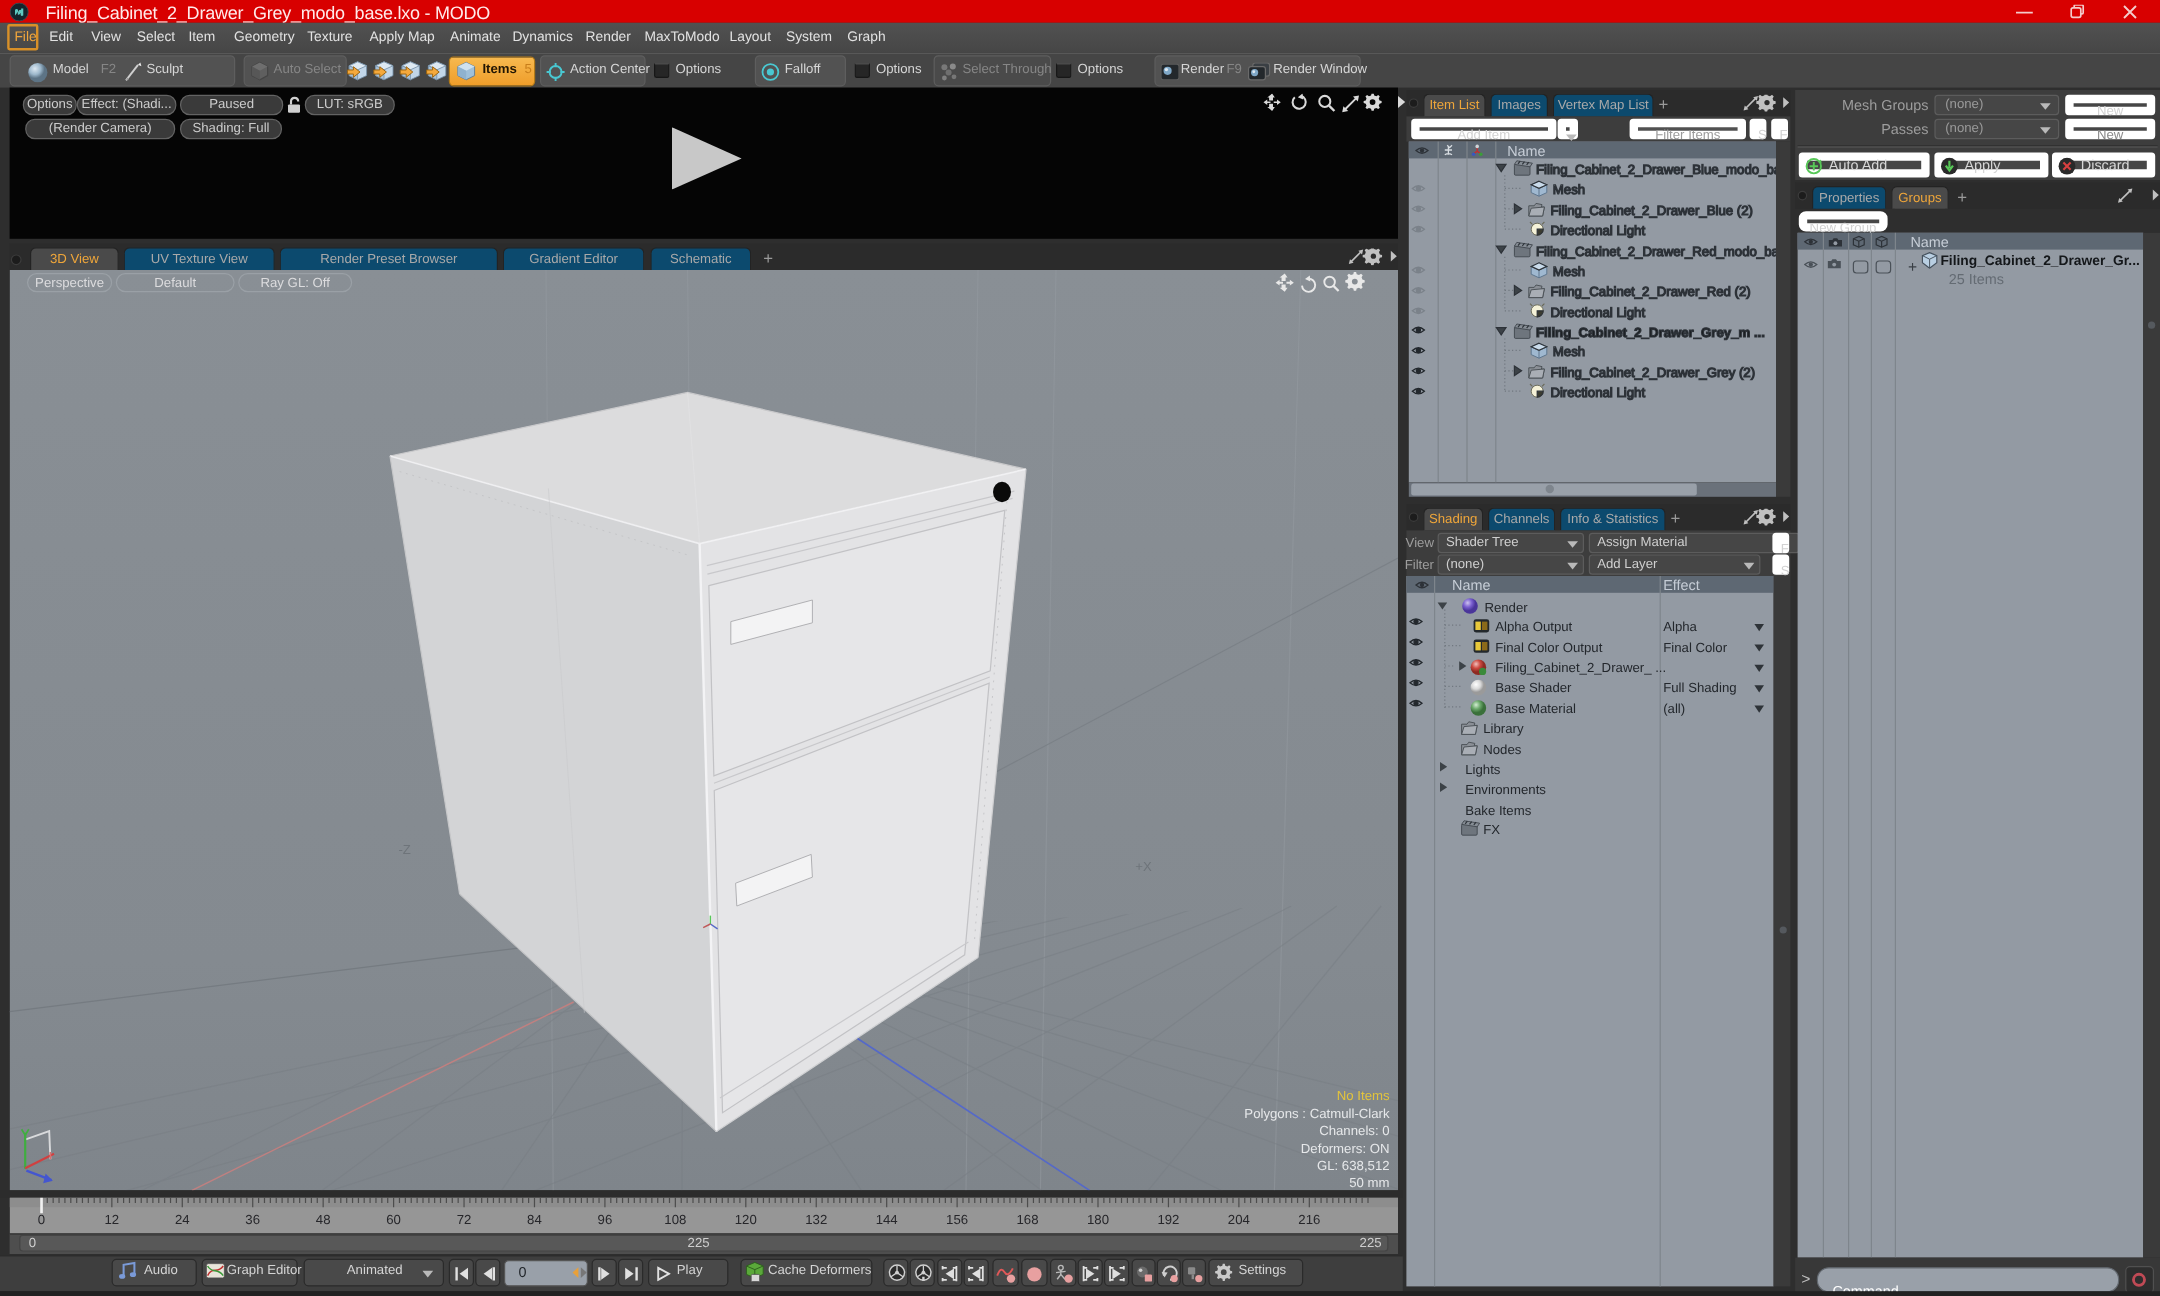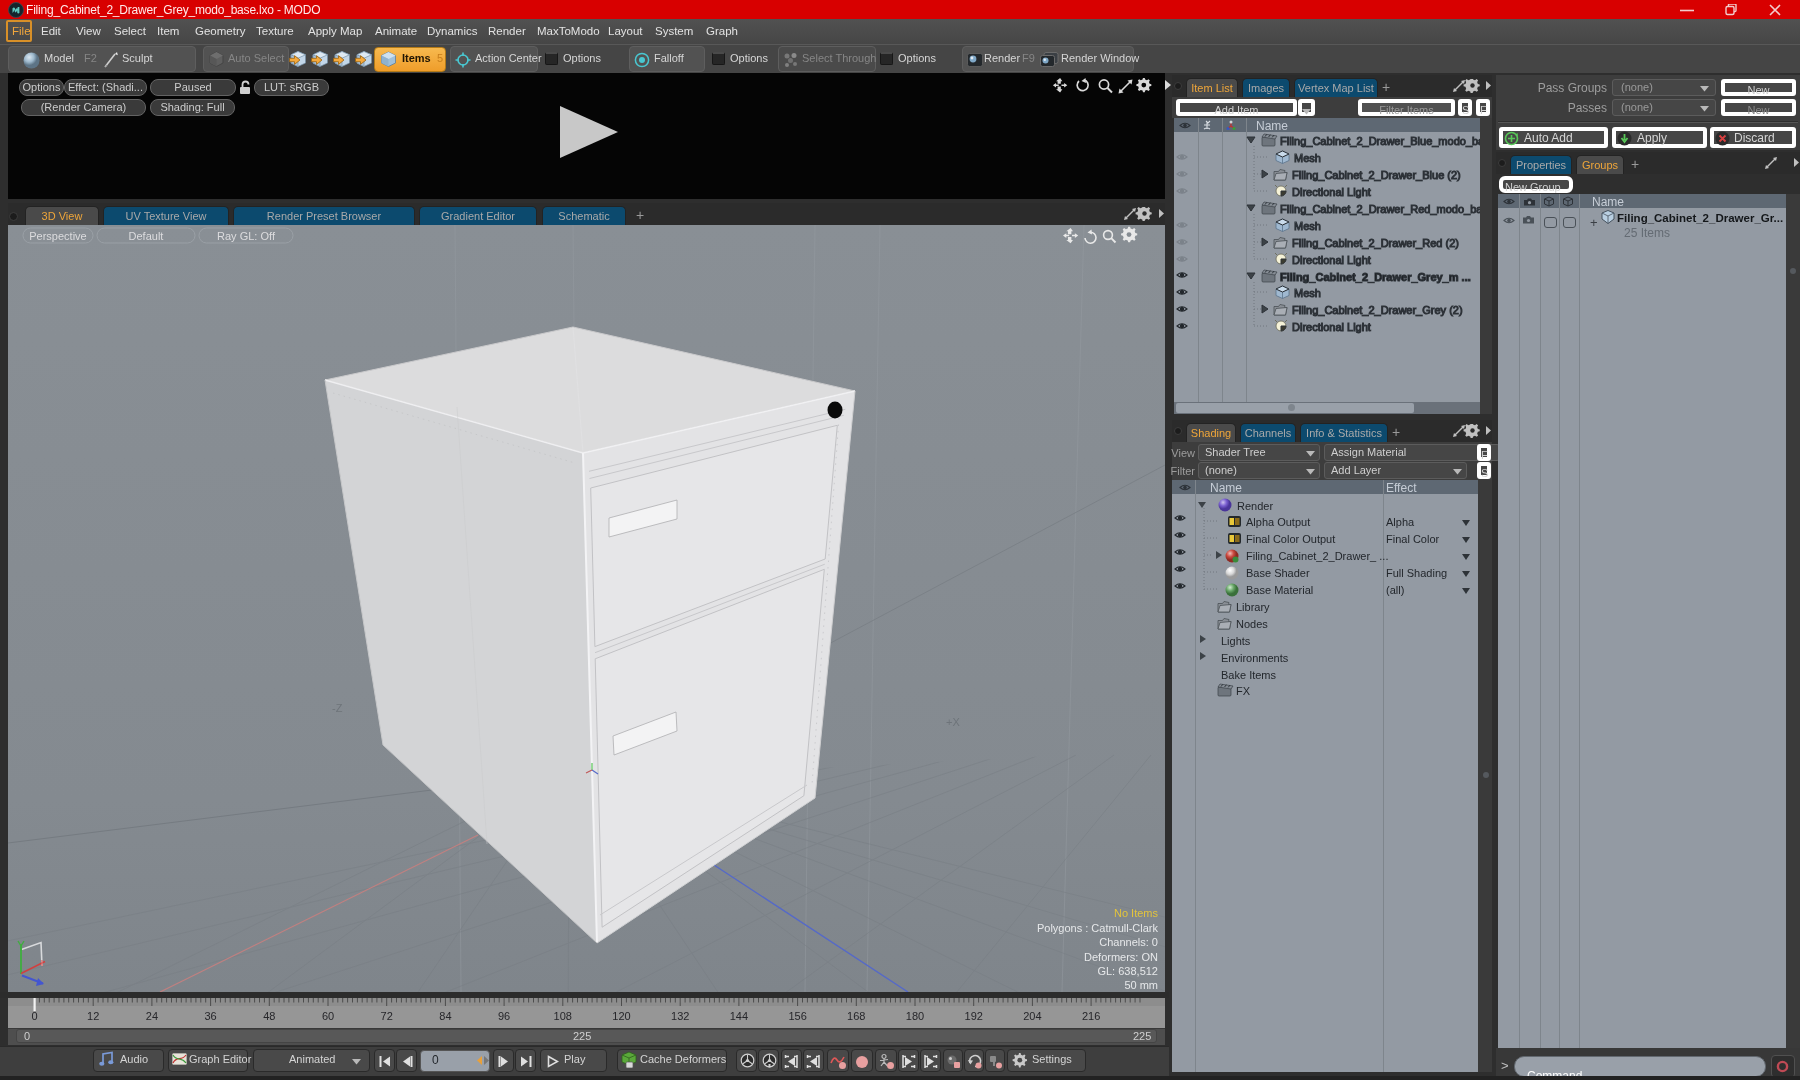--- a/index.html
+++ b/index.html
@@ -1,21 +1,21 @@
 <!DOCTYPE html>
 <html><head>
 <meta charset="utf-8">
 <style>
 *{margin:0;padding:0;box-sizing:border-box}
 body{width:1800px;height:1080px;background:#2e2e2e;font-family:"Liberation Sans",sans-serif;position:relative;overflow:hidden}
 .abs{position:absolute}
 .txt{position:absolute;white-space:nowrap}
 
 #titlebar{position:absolute;left:0;top:0;width:1800px;height:19px;background:#d80000}
-#title{position:absolute;left:26px;top:3px;font-size:12px;color:#ffeaea;letter-spacing:-0.2px}
+#title{position:absolute;left:38px;top:3px;font-size:15px;color:#ffeaea;letter-spacing:-0.2px}
 
 #menubar{position:absolute;left:0;top:19px;width:1800px;height:25px;background:linear-gradient(#515151,#464646)}
 #menubar .mi{position:absolute;top:6px;font-size:11.5px;color:#e2e2e2}
 #filebox{position:absolute;left:6px;top:1px;width:26px;height:22px;border:2px solid #d89028;border-radius:2px}
 
 #toolbar{position:absolute;left:0;top:44px;width:1800px;height:29px;background:#454545;border-top:1px solid #585858}
 .tgrp{position:absolute;top:1px;height:26px;background:#525252;border:1px solid #5e5e5e;border-radius:4px}
 .tbtxt{position:absolute;top:7px;font-size:11px;color:#d6d6d6;white-space:nowrap}
 .tbgrey{color:#868686}
 .chk{position:absolute;top:7px;width:13px;height:13px;background:#262626;border:1px solid #171717;border-top:2px solid #4a4a4a;border-radius:2px}
@@ -24,21 +24,21 @@
 .pill{position:absolute;height:17px;background:#3a3a3a;border:1px solid #636363;border-radius:8px;color:#cccccc;font-size:11px;text-align:center;line-height:15px}
 
 #vtabs{position:absolute;left:8px;top:203px;width:1157px;height:22px;background:#2b2b2b}
 .tab{position:absolute;top:3px;height:19px;background:#0c4a6e;border:1px solid #232323;border-bottom:none;border-radius:5px 5px 0 0;font-size:11px;color:#a9a9a9;text-align:center;padding:0 3px;line-height:18px;white-space:nowrap;overflow:hidden}
 .tab.active{background:#4a4a4a;color:#efa63a}
 
 .panel-tabs{position:absolute;background:#2b2b2b}
 .lighttable{position:absolute;background:#939aa3}
 .thead{position:absolute;background:#5e6873;color:#c6cdd6;font-size:12px}
 .ddown{position:absolute;background:#464646;border:1px solid #5c5c5c;border-radius:3px;color:#9a9a9a;font-size:11px}
-.btn{position:absolute;background:#464646;border:4px solid #ffffff;border-radius:3px;color:#d2d2d2;font-size:11px;text-align:center}
+.btn{position:absolute;background:#464646;border:7px solid #ffffff;border-radius:3px;color:#d2d2d2;font-size:11px;text-align:center}
 
 .tpbtn{position:absolute;top:1049px;height:23px;background:#494949;border:1px solid #2a2a2a;border-radius:4px;color:#d4d4d4;font-size:11px}
 </style>
 </head>
 <body>
 <div id="titlebar">
  <svg class="abs" style="left:8px;top:2px" width="16" height="16" viewBox="0 0 16 16">
   <circle cx="8" cy="8" r="7.5" fill="#15242c" stroke="#3a4a52" stroke-width="0.8"></circle>
   <path d="M4.5 11 L4.5 6.2 Q6 4.8 7 6.2 L7 8 Q8.2 5.5 9.6 6.5 L9.6 5 L11.4 5 L11.4 11 Q9.8 12 9.2 10.5 L9.2 8.6 Q8 11.2 6.8 10 L6.8 7.8 Q5.8 9.5 4.5 11 Z" fill="#5ec8c0"></path>
  </svg>
@@ -608,21 +608,21 @@
  <text x="49" y="166" font-size="11" fill="#23272c">Environments</text>
  <text x="49" y="183" font-size="11" fill="#23272c">Bake Items</text>
  <use href="#clapI" x="46" y="188"></use>
  <text x="64" y="199" font-size="11" fill="#23272c">FX</text>
 </svg>
 </div>
 <div class="abs" style="left:1478px;top:480px;width:14px;height:592px;background:#3a3a3a"></div>
 <div class="abs" style="left:1483px;top:772px;width:6px;height:6px;border-radius:50%;background:#55595e"></div>
 
 <div class="abs" style="left:1496px;top:75px;width:304px;height:75px;background:#3d3d3d"></div>
-<div class="txt" style="left:1607px;top:81px;font-size:12px;color:#9d9d9d;transform:translateX(-100%)">Pass Groups</div>
+<div class="txt" style="left:1607px;top:81px;font-size:12px;color:#9d9d9d;transform:translateX(-100%)">Mesh Groups</div>
 <div class="ddown" style="left:1612px;top:79px;width:104px;height:17px;line-height:15px;padding-left:8px">(none)</div>
 <svg class="abs" style="left:1700px;top:85px" width="9" height="7" viewBox="0 0 9 7">
       <path d="M0 1 L9 1 L4.5 6.5 Z" fill="#b9b9b9"></path>
     </svg>
 <div class="btn" style="left:1721px;top:79px;width:75px;height:17px;line-height:15px">New</div>
 <div class="txt" style="left:1607px;top:101px;font-size:12px;color:#9d9d9d;transform:translateX(-100%)">Passes</div>
 <div class="ddown" style="left:1612px;top:99px;width:104px;height:17px;line-height:15px;padding-left:8px">(none)</div>
 <svg class="abs" style="left:1700px;top:105px" width="9" height="7" viewBox="0 0 9 7">
       <path d="M0 1 L9 1 L4.5 6.5 Z" fill="#b9b9b9"></path>
     </svg>

